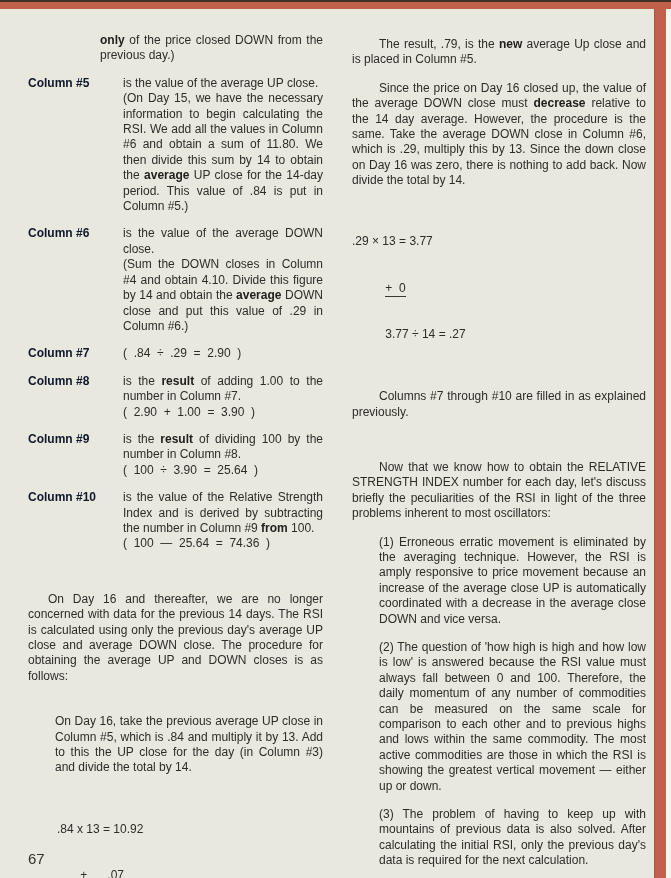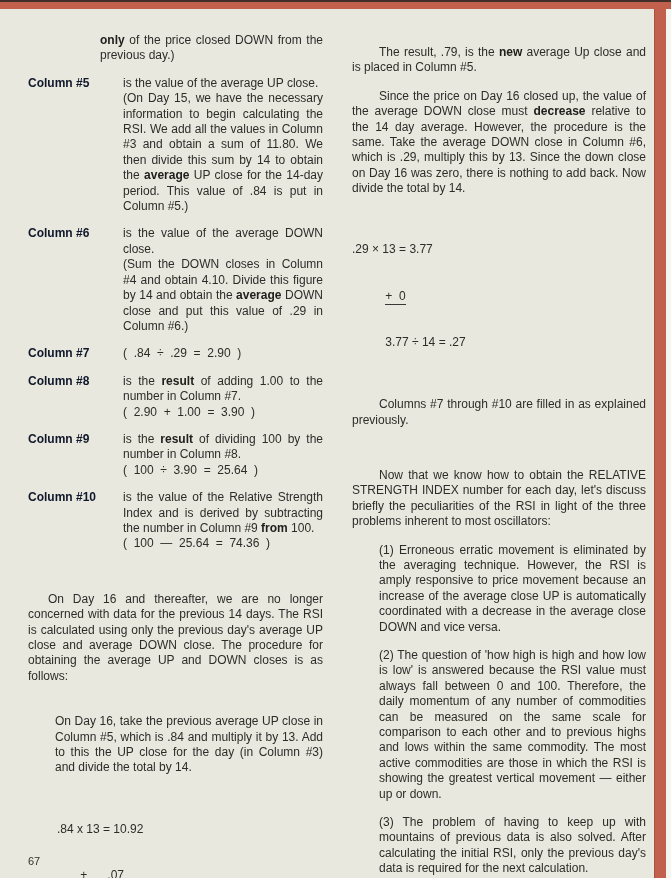--- a/index.html
+++ b/index.html
@@ -44,38 +44,38 @@
   .col-right .para { text-indent:27px; }
   .para-indent { margin-top:30px; margin-left:27px; text-indent:0; }
   .list-item { margin-top:13px; margin-left:27px; text-indent:0; }
   .gap-before { margin-top:40px; }
   .formula { white-space:pre; text-align:left; margin-top:15px; }
   .formula div { min-height:15.4px; }
   .u { border-bottom:1.4px solid #3a3834; padding-bottom:1px; }
   .formula-left { margin-left:29px; }
   .page-number {
     position:absolute; left:28px; bottom:11px;
-    font-size:11px; color:#33312c;
+    font-size:15px; color:#33312c;
   }
   .intro-block { margin-left:72px; }
 </style>
 </head>
 <body>
 
 <div class="page">
 
   <div class="col col-left">
 
     <div class="intro-block"><span class="b">only</span><span> of the price closed DOWN from the previous day.)</span></div>
 
     <div class="entry">
       <div class="entry-label">Column #5</div>
       <div class="entry-body">
         <div><span>is the value of the average UP close.</span></div>
-        <div><span>(On Day 15, we have the necessary information to begin calculating the RSI. We add all the values in Column #3 and obtain a sum of 11.80. We then divide this sum by 14 to obtain the </span><span class="b">average</span><span> UP close for the 14-day period. This value of .84 is put in Column #5.)</span></div>
+        <div><span>(On Day 15, we have the necessary information to begin calculating the RSI. We add all the values in Column #6 and obtain a sum of 11.80. We then divide this sum by 14 to obtain the </span><span class="b">average</span><span> UP close for the 14-day period. This value of .84 is put in Column #5.)</span></div>
       </div>
     </div>
 
     <div class="entry">
       <div class="entry-label">Column #6</div>
       <div class="entry-body">
         <div><span>is the value of the average DOWN close.</span></div>
         <div><span>(Sum the DOWN closes in Column #4 and obtain 4.10. Divide this figure by 14 and obtain the </span><span class="b">average</span><span> DOWN close and put this value of .29 in Column #6.)</span></div>
       </div>
     </div>
@@ -118,21 +118,21 @@
     <div class="formula formula-left">
       <div>.84 x 13 = 10.92</div>
       <div><span>       +  </span><span class="u">    .07</span></div>
       <div>   10.99 ÷ 14 = .79</div>
     </div>
 
   </div>
 
   <div class="col col-right">
 
-    <div class="para" style="margin-top:12px"><span>The result, .79, is the </span><span class="b">new</span><span> average Up close and is placed in Column #5.</span></div>
+    <div class="para" style="margin-top:4px"><span>The result, .79, is the </span><span class="b">new</span><span> average Up close and is placed in Column #5.</span></div>
 
     <div class="para"><span>Since the price on Day 16 closed up, the value of the average DOWN close must </span><span class="b">decrease</span><span> relative to the 14 day average. However, the procedure is the same. Take the average DOWN close in Column #6, which is .29, multiply this by 13. Since the down close on Day 16 was zero, there is nothing to add back. Now divide the total by 14.</span></div>
 
     <div class="formula">
       <div>.29 × 13 = 3.77</div>
       <div><span>          </span><span class="u">+  0</span></div>
       <div>          3.77 ÷ 14 = .27</div>
     </div>
 
     <div class="para" style="margin-top:16px">Columns #7 through #10 are filled in as explained previously.</div>

